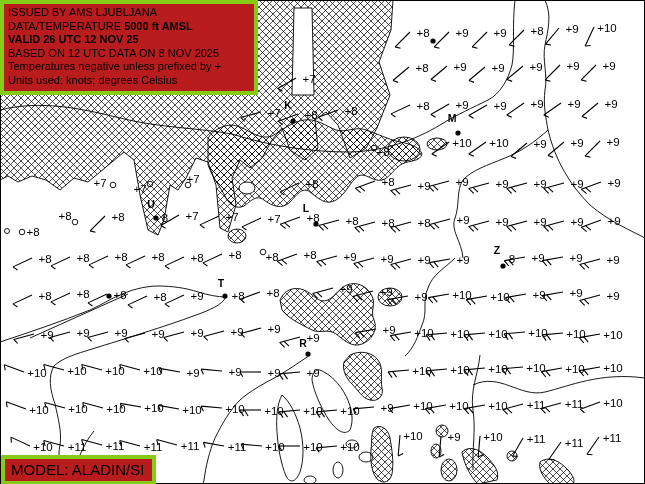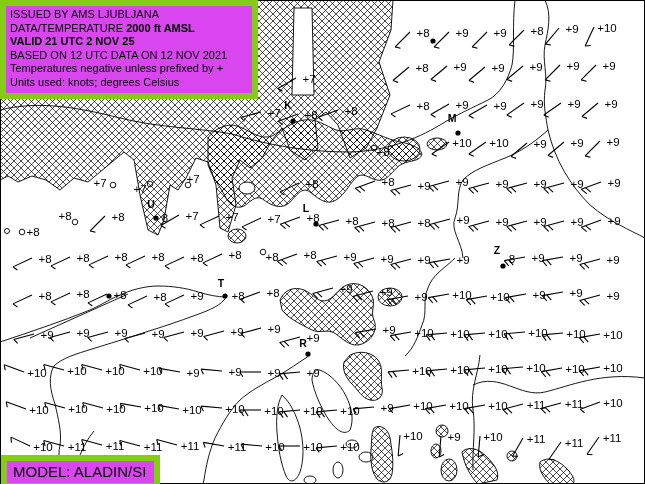--- a/index.html
+++ b/index.html
@@ -1,19 +1,19 @@
 <!DOCTYPE html>
 <html><head>
 <meta charset="utf-8">
 <style>
   html,body{margin:0;padding:0;background:#888;}
   #stage{position:relative;width:645px;height:484px;background:#fff;overflow:hidden;
          font-family:"Liberation Sans",sans-serif;}
   #mapsvg{position:absolute;left:0;top:0;}
-  .infobox{position:absolute;background:#d946ef;border:6px solid #84cc16;box-sizing:border-box;}
+  .infobox{position:absolute;background:#b91c1c;border:4px solid #84cc16;box-sizing:border-box;}
   #headerbox{left:0;top:0;width:258px;padding:2px 4px 3px 4px;}
   .hline{font-size:11px;line-height:13.6px;white-space:nowrap;color:#000;}
   .b{font-weight:bold;}
   #modelbox{left:1px;top:455px;padding:2px 8px 3px 6px;font-size:15px;color:#000;}
 </style>
 </head>
 <body>
 
 <div id="stage">
 
@@ -887,21 +887,21 @@
         </g>
       </g>
 
     <path d="M80,455 C84,446 88,438 94,431" stroke="#000" stroke-width="0.9" fill="none"></path>
 
     <rect x="0.5" y="0.5" width="644" height="483" fill="none" stroke="#000" stroke-width="1"></rect>
   </svg>
 
   <div id="headerbox" class="infobox">
     <div class="hline">ISSUED BY AMS LJUBLJANA</div>
-    <div class="hline"><span>DATA/TEMPERATURE </span><span class="b">2000 ft AMSL</span></div>
-    <div class="hline b">VALID 21 UTC 2 NOV 25</div>
-    <div class="hline">BASED ON 12 UTC DATA ON 12 NOV 2021</div>
+    <div class="hline"><span>DATA/TEMPERATURE </span><span class="b">5000 ft AMSL</span></div>
+    <div class="hline b">VALID 26 UTC 12 NOV 25</div>
+    <div class="hline">BASED ON 12 UTC DATA ON 8 NOV 2025</div>
     <div class="hline">Temperatures negative unless prefixed by +</div>
     <div class="hline">Units used: knots; degrees Celsius</div>
   </div>
 
   <div id="modelbox" class="infobox">MODEL: ALADIN/SI</div>
 </div>
 
 </body></html>

